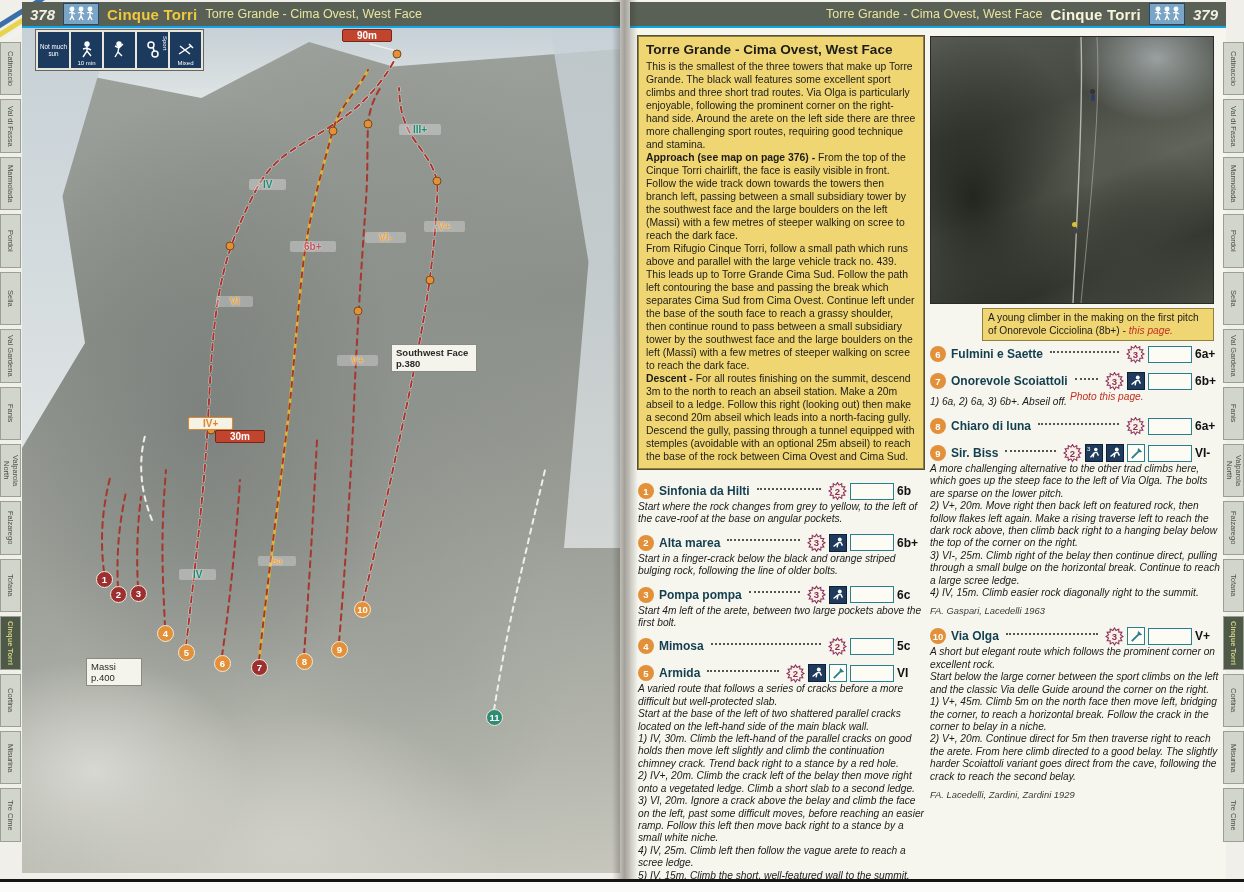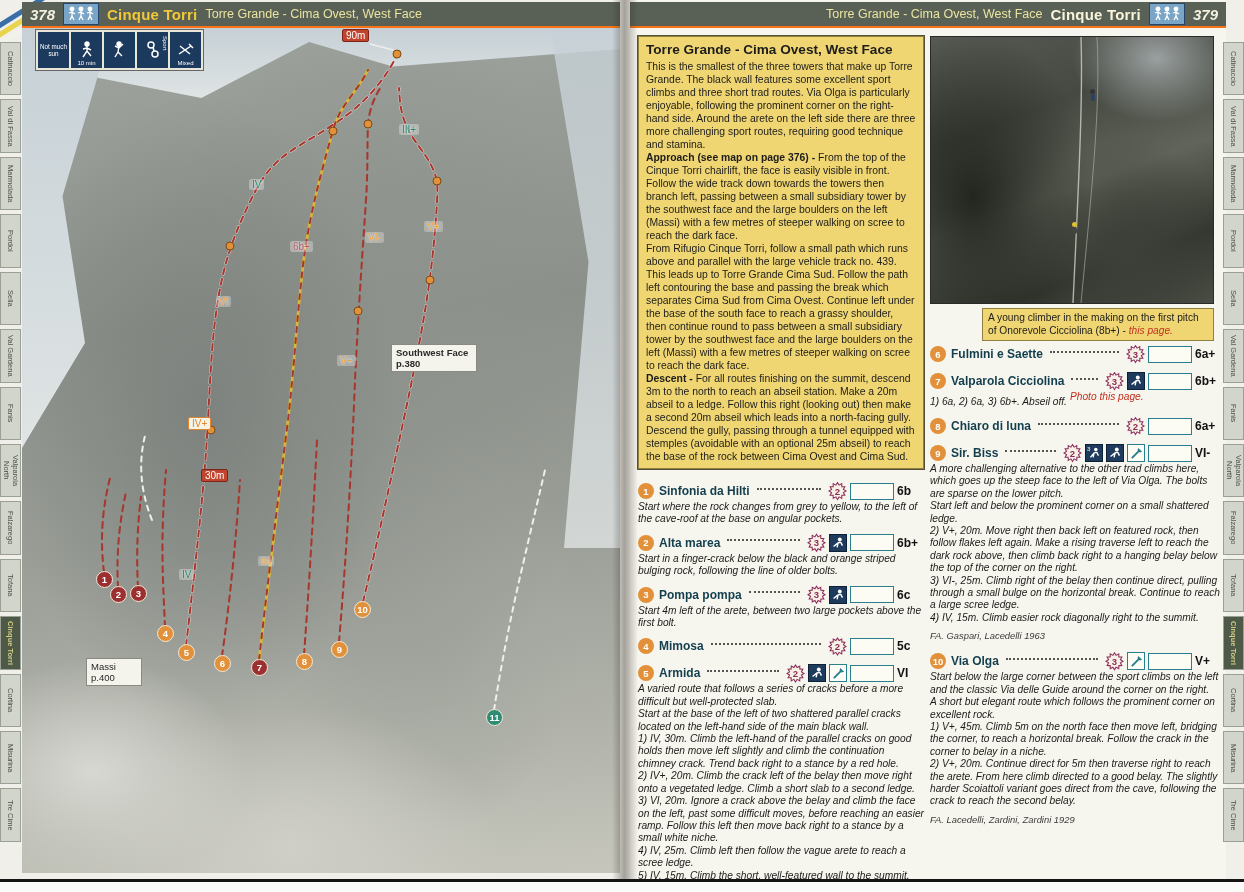--- a/index.html
+++ b/index.html
@@ -1,20 +1,20 @@
 <!DOCTYPE html>
 <html><head>
 <meta charset="utf-8">
 <style>
   html,body{margin:0;padding:0;background:#dcdcd8;font-family:"Liberation Sans",sans-serif;}
   #stage{position:relative;width:1244px;height:892px;overflow:hidden;background:#f0efe9;}
   .abs{position:absolute;}
 
   
-  .hbar{position:absolute;top:2px;height:26px;background:#596055;display:flex;align-items:center;gap:8px;padding:0 8px;box-sizing:border-box;border-bottom:2px solid #f97316;}
+  .hbar{position:absolute;top:2px;height:26px;background:#596055;display:flex;align-items:center;gap:8px;padding:0 8px;box-sizing:border-box;border-bottom:2px solid #0ea5e9;}
   .pgnum{color:#f2f0e0;font-style:italic;font-weight:bold;font-size:15px;}
   .brand{color:#f0c83a;font-weight:bold;font-size:15px;letter-spacing:.2px;}
   .brand.white{color:#f8f4da;}
   .hsub{color:#e9e4a0;font-size:12.5px;}
   .triclimb{width:34px;height:20px;background:#7ba5c6;border:1px solid #25456a;display:flex;align-items:center;justify-content:center;flex:0 0 auto;}
 
   
   .tabcol{position:absolute;top:42px;width:21px;height:800px;display:flex;flex-direction:column;gap:4px;}
   .tabcol .tab{flex:1;writing-mode:vertical-rl;font-size:7.5px;color:#4a5044;background:#d2d5cb;border:1px solid #9aa093;display:flex;align-items:center;justify-content:center;text-align:center;overflow:hidden;}
   .tabcol .tab.active{background:#4e5947;color:#cfcd83;font-weight:bold;}
@@ -32,21 +32,21 @@
   #sky2{left:0;top:0;width:90px;height:420px;clip-path:polygon(0 0,100% 0,45% 40%,70% 75%,0 100%);}
   #sky3{right:0;top:0;width:70px;height:520px;clip-path:polygon(100% 0,0 0,55% 45%,20% 100%,100% 100%);opacity:.8;}
 
   
   #istrip{left:36px;top:4px;display:flex;border:2px solid #e8e6d8;outline:1px solid #666;background:#e8e6d8;gap:2px;}
   .icell{width:31px;height:36px;background:#1c3a5e;color:#fff;display:flex;flex-direction:column;align-items:center;justify-content:center;font-size:6.3px;text-align:center;line-height:7px;position:relative;}
   .icell .cap{position:absolute;bottom:1px;left:0;right:0;font-size:6px;}
   .icell .vcap{position:absolute;right:0px;top:4px;writing-mode:vertical-rl;font-size:6px;}
 
   
-  .chip{position:absolute;font-size:10px;font-weight:normal;padding:0px 3px;border-radius:2px;white-space:nowrap;}
+  .chip{position:absolute;font-size:10px;font-weight:bold;padding:0px 14px;border-radius:2px;white-space:nowrap;}
   .chip.red{background:#c1452e;color:#fff;border:1px solid #7b2417;}
   .chip.orangebox{background:#f5f2e6;color:#e0862e;border:1px solid #e0862e;}
   .chip.orange{color:#efa13a;background:rgba(255,255,255,.28);text-shadow:0 0 2px #fff;}
   .chip.green{color:#1e8a70;background:rgba(255,255,255,.3);text-shadow:0 0 2px #fff;}
   .chip.pink{color:#c05562;background:rgba(255,255,255,.3);text-shadow:0 0 2px #fff;}
   .marker{position:absolute;width:17px;height:17px;border-radius:50%;border:1.5px solid #f3e9d8;color:#fff;font-size:9.5px;font-weight:bold;display:flex;align-items:center;justify-content:center;box-sizing:border-box;}
   .marker.mred{background:#9c2f2f;}
   .marker.morange{background:#e2913a;}
   .marker.mteal{background:#2e8b74;}
   .pbox{position:absolute;background:#f4f3ec;border:1px solid #8a8a82;color:#2a2a28;font-size:9.5px;line-height:11px;padding:2px 4px;}
@@ -215,21 +215,21 @@
           <g stroke="#fff" stroke-width="1.5" fill="none">
             <path d="M2 11 L14 3 M14 3 L16 5 M14 3 L12 1"></path>
             <path d="M3 3 L13 11"></path>
           </g>
         </svg>
       <span class="cap">Mixed</span>
     </div>
   </div>
 
   <span class="chip red" style="left:342px;top:29px;">90m</span>
-  <span class="chip red" style="left:201px;top:430px;margin-top:39px;">30m</span>
+  <span class="chip red" style="left:215px;top:430px;">30m</span>
   <span class="chip orangebox" style="left:188px;top:417px;">IV+</span>
   <span class="chip orange" style="left:216px;top:296px;">VI</span>
   <span class="chip pink" style="left:290px;top:241px;">6b+</span>
   <span class="chip orange" style="left:365px;top:232px;">VI-</span>
   <span class="chip orange" style="left:424px;top:221px;">V+</span>
   <span class="chip orange" style="left:337px;top:355px;">V+</span>
   <span class="chip green" style="left:399px;top:124px;">III+</span>
   <span class="chip green" style="left:249px;top:179px;">IV</span>
   <span class="chip green" style="left:179px;top:569px;">IV</span>
   <span class="chip orange" style="left:258px;top:556px;font-size:9px;">6a</span>
@@ -438,21 +438,21 @@
               <b>3</b>
             </span>
           <span class="tickbox"></span>
           <span class="grade">6a+</span>
         </div>
       </div>
 
       <div class="route">
         <div class="rhead">
           <span class="badge">7</span>
-          <span class="rname">Valparola Cicciolina</span>
+          <span class="rname">Onorevole Scoiattoli</span>
           <span class="leader"></span>
           <span class="burst">
               <i></i>
               <em></em>
               <b>3</b>
             </span>
           <span class="ibox">
               <svg width="16" height="16" viewBox="0 0 18 18">
                 <circle cx="11" cy="5" r="2.2" fill="#fff"></circle>
                 <path d="M4 13 L9 9 L12 8 M9 9 L8 14 M12 8 L14 12" stroke="#fff" stroke-width="1.6" fill="none"></path>
@@ -509,21 +509,20 @@
               <svg width="15" height="15" viewBox="0 0 16 16">
                 <path d="M3 13 L11 5" stroke="#2a7f8f" stroke-width="2" fill="none"></path>
                 <path d="M10 2 l4 4 l-2.5 1 l-2.5 -2.5 z" fill="#2a7f8f"></path>
               </svg>
             </span>
           <span class="tickbox"></span>
           <span class="grade">VI-</span>
         </div>
         <div class="rdesc">
             <p>A more challenging alternative to the other trad climbs here, which goes up the steep face to the left of Via Olga. The bolts are sparse on the lower pitch.</p>
-            <p>Start left and below the prominent corner on a small shattered ledge.</p>
             <p>2) V+, 20m. Move right then back left on featured rock, then follow flakes left again. Make a rising traverse left to reach the dark rock above, then climb back right to a hanging belay below the top of the corner on the right.</p>
             <p>3) VI-, 25m. Climb right of the belay then continue direct, pulling through a small bulge on the horizontal break. Continue to reach a large scree ledge.</p>
             <p>4) IV, 15m. Climb easier rock diagonally right to the summit.</p>
           </div>
         <i class="fa">FA. Gaspari, Lacedelli 1963</i>
       </div>
 
       <div class="route" style="margin-top:10px;">
         <div class="rhead">
           <span class="badge">10</span>
@@ -537,22 +536,22 @@
           <span class="tradbox">
               <svg width="15" height="15" viewBox="0 0 16 16">
                 <path d="M3 13 L11 5" stroke="#2a7f8f" stroke-width="2" fill="none"></path>
                 <path d="M10 2 l4 4 l-2.5 1 l-2.5 -2.5 z" fill="#2a7f8f"></path>
               </svg>
             </span>
           <span class="tickbox"></span>
           <span class="grade">V+</span>
         </div>
         <div class="rdesc">
+            <p>A short but elegant route which follows the prominent corner on excellent rock.</p>
             <p>Start below the large corner between the sport climbs on the left and the classic Via delle Guide around the corner on the right.</p>
-            <p>A short but elegant route which follows the prominent corner on excellent rock.</p>
             <p>1) V+, 45m. Climb 5m on the north face then move left, bridging the corner, to reach a horizontal break. Follow the crack in the corner to belay in a niche.</p>
             <p>2) V+, 20m. Continue direct for 5m then traverse right to reach the arete. From here climb directed to a good belay. The slightly harder Scoiattoli variant goes direct from the cave, following the crack to reach the second belay.</p>
           </div>
         <i class="fa">FA. Lacedelli, Zardini, Zardini 1929</i>
       </div>
     </div>
   </div>
 
   <div class="tabcol" style="left:1223px;">
 

